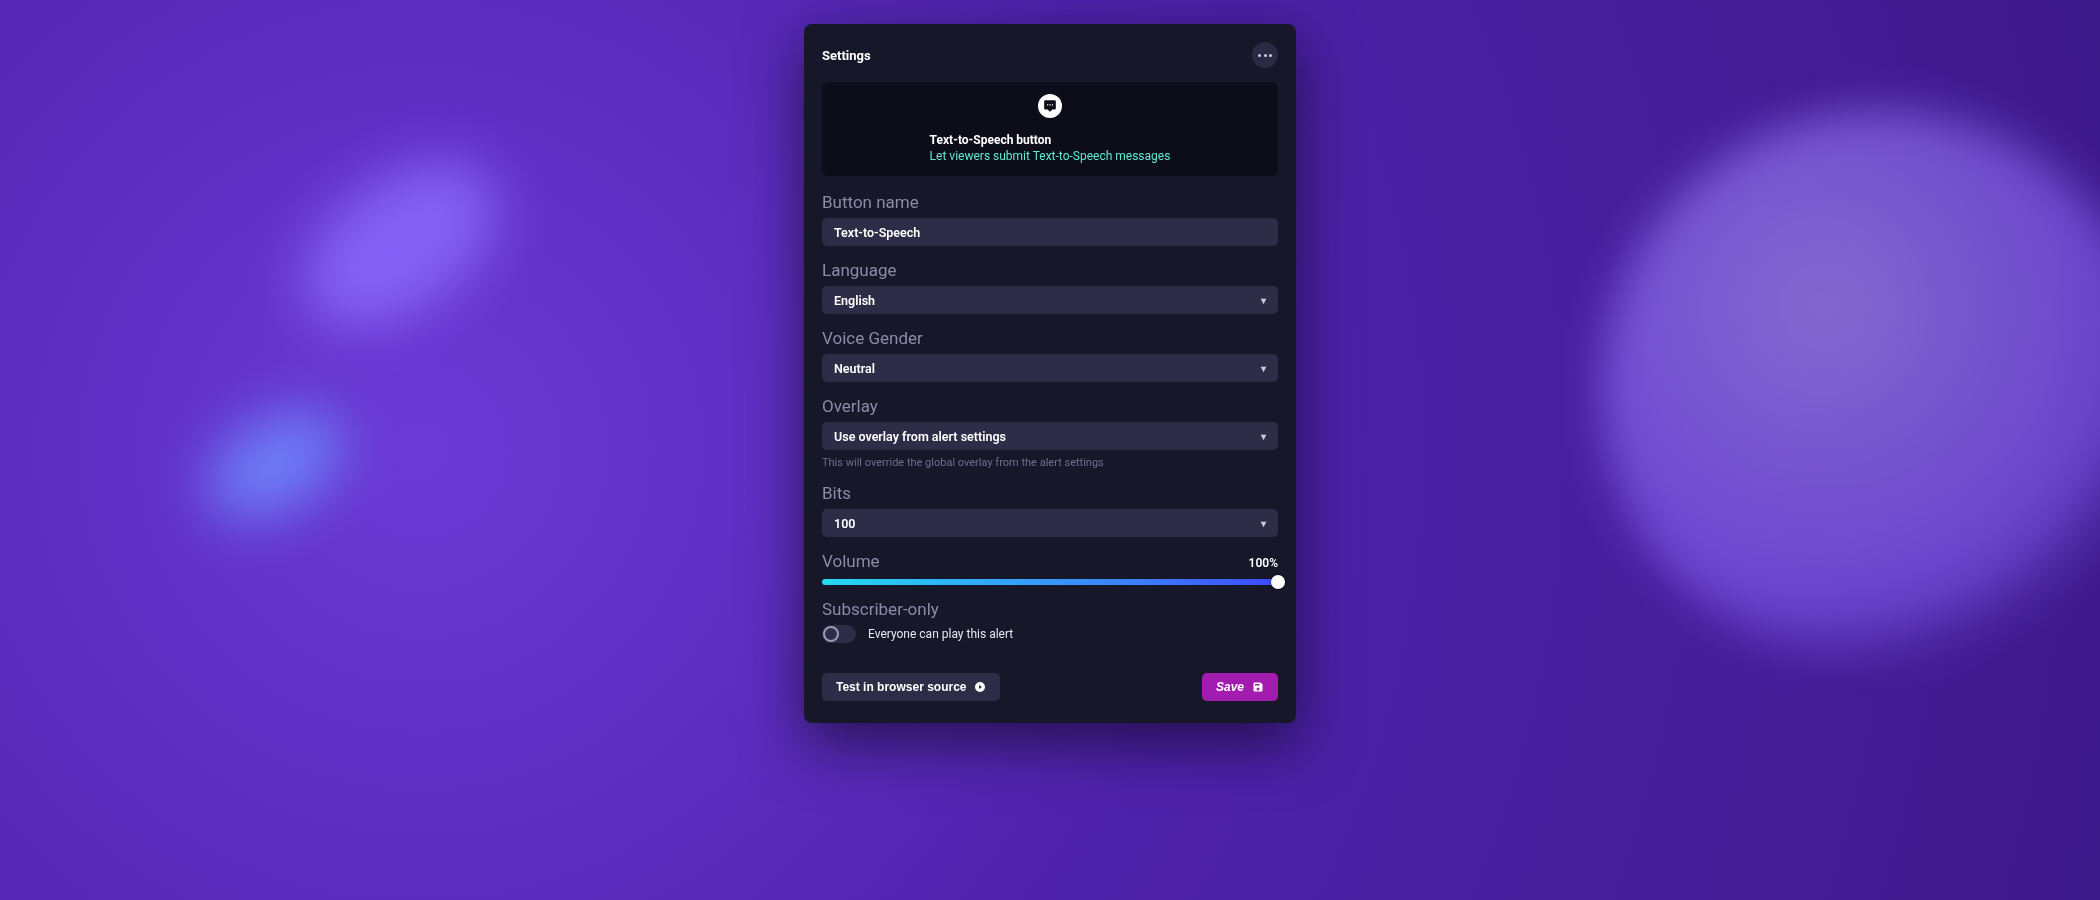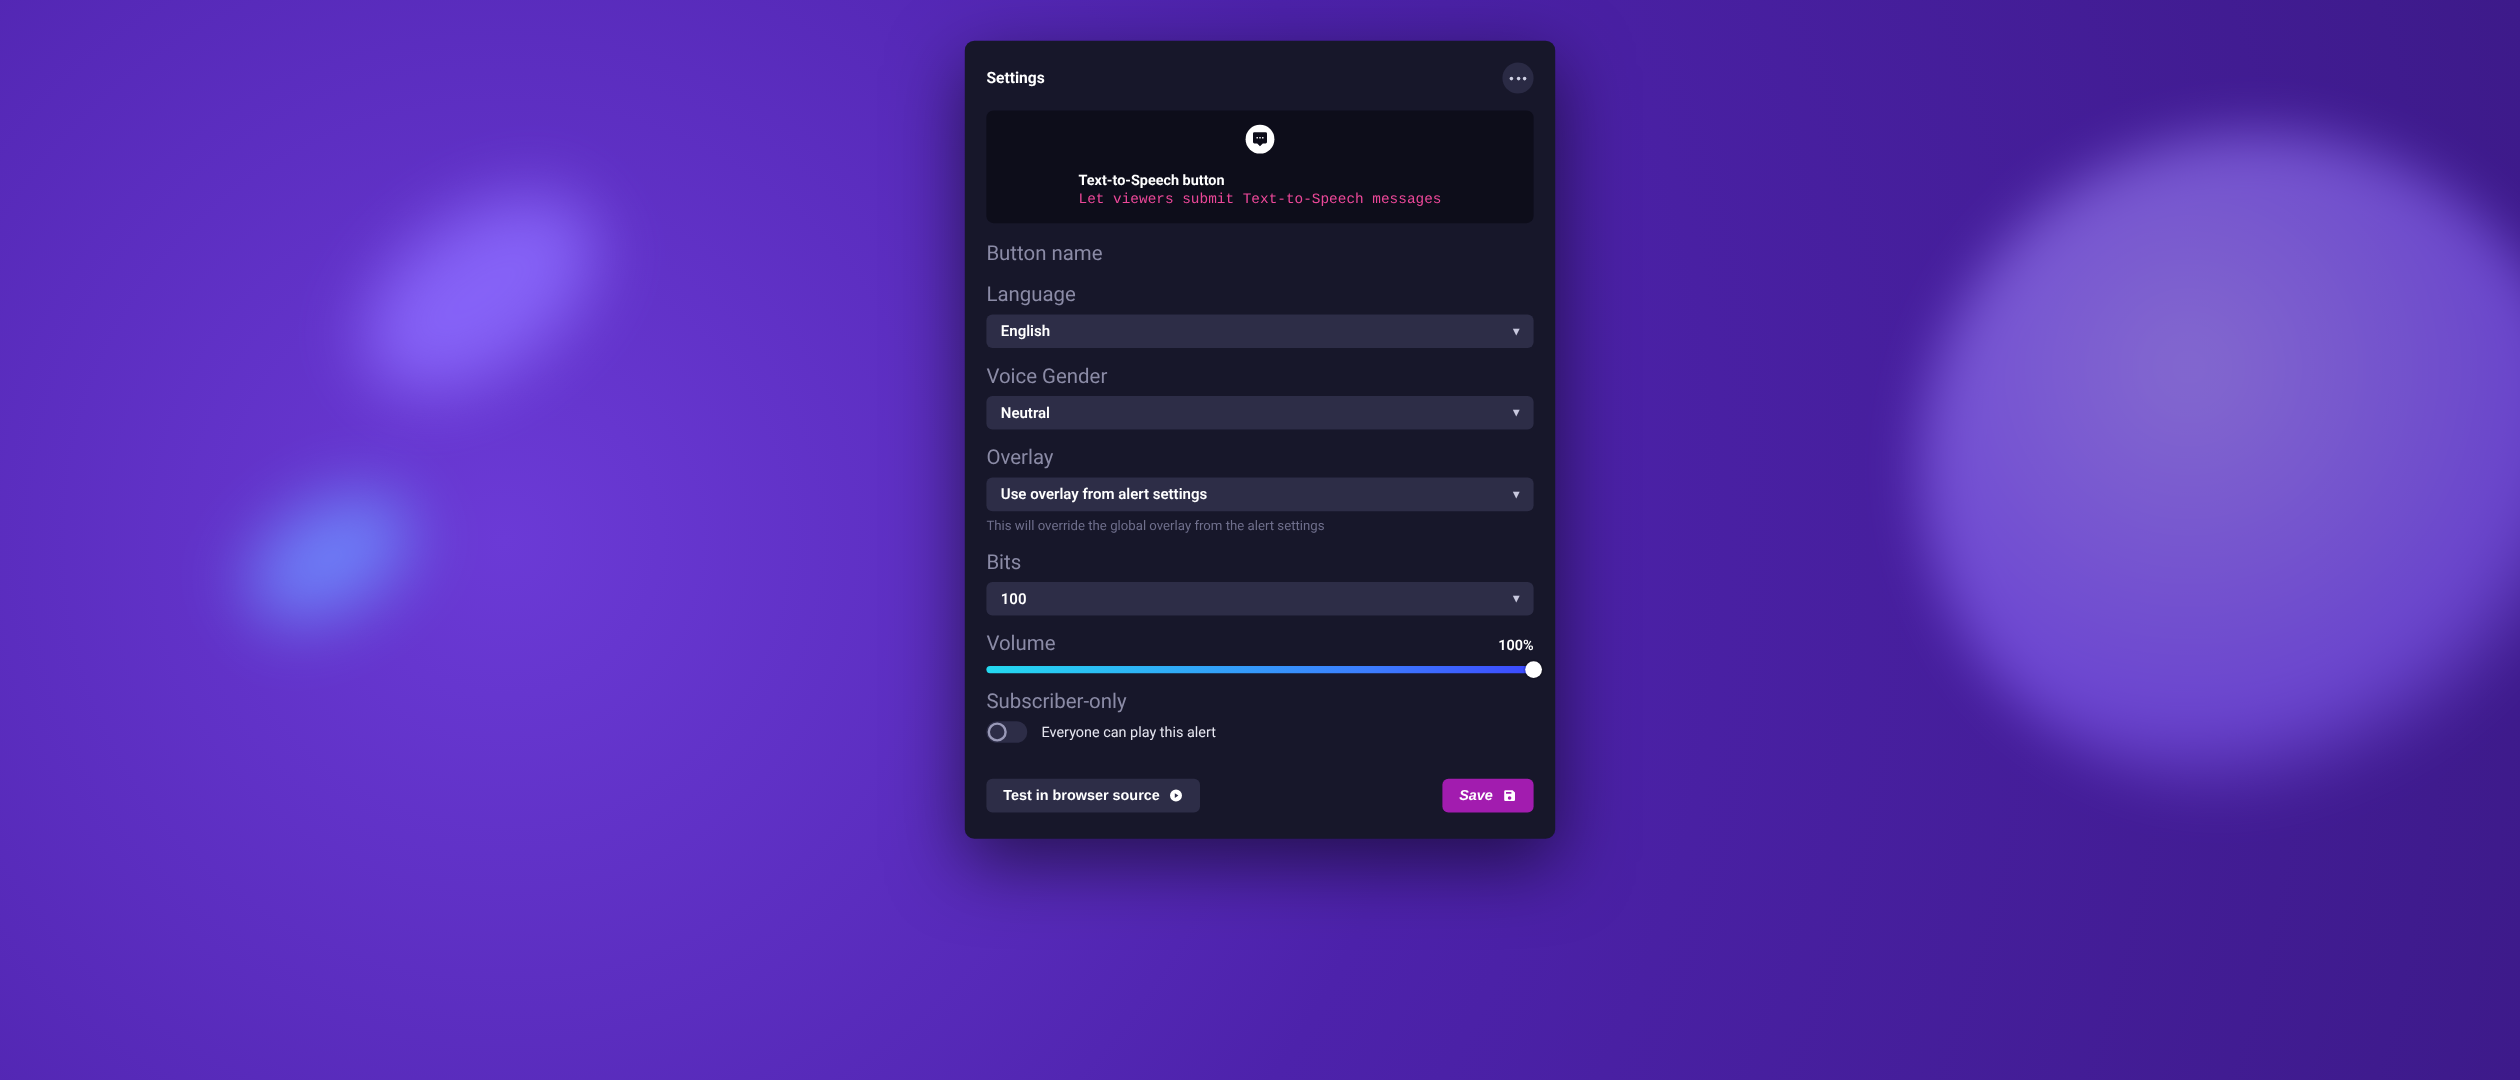--- a/index.html
+++ b/index.html
@@ -13,21 +13,21 @@
   .bg {
     position: absolute; inset: 0; z-index: 0; overflow: hidden;
     background: radial-gradient(circle at 20% 50%, #6b3ad6 0%, #4d22ab 45%, #3d1a8a 100%);
   }
   .blob { position: absolute; border-radius: 50%; filter: blur(28px); opacity: .85; }
   .blob.b1 { width: 220px; height: 130px; left: 290px; top: 180px; background: #8c6bff; transform: rotate(-35deg); }
   .blob.b2 { width: 150px; height: 90px;  left: 200px; top: 420px; background: #6f8cff; transform: rotate(-30deg); }
   .blob.b3 { width: 560px; height: 560px; right: -60px; top: 110px; background: radial-gradient(circle at 40% 35%, #b9a8ff 0%, #8c66ff 60%, rgba(140,102,255,0) 75%); filter: blur(22px); opacity: .55; }
 
   
-  .modal-wrap { position: relative; z-index: 1; display: flex; justify-content: center; padding-top: 34px; }
+  .modal-wrap { position: relative; z-index: 1; display: flex; justify-content: center; padding-top: 24px; }
   .modal {
     width: 492px;
     background: #17172a;
     border-radius: 8px;
     box-shadow: 0 20px 60px rgba(0,0,0,.55);
     padding: 18px 18px 22px;
     color: #e6e6f0;
     font-size: 12px;
   }
 
@@ -45,21 +45,21 @@
   .banner {
     display:flex; gap:14px; align-items:center;
     background:#0d0d1a; border-radius:6px; padding:12px 14px; margin-bottom:16px;flex-direction:column;
   }
   .banner-icon {
     width:24px; height:24px; flex:0 0 24px; border-radius:50%; background:#fff;
     display:flex; align-items:center; justify-content:center;
   }
   .banner-icon svg { width:14px; height:14px; fill:#0d0d1a; }
   .banner-title { font-size:12px; font-weight:700; color:#fff; line-height:1.35; }
-  .banner-sub   { font-size:12px; color:#ec4899; line-height:1.35;font-family:Liberation Mono, monospace; }
+  .banner-sub   { font-size:12px; color:#5eead4; line-height:1.35; }
 
   .field { margin-bottom:14px; }
   .label { font-size:17px; color:#8b8ba6; margin-bottom:6px; display:block; }
   .help  { font-size:11px; color:#6f6f8c; margin-top:6px; }
 
   .input, .select {
     width:100%; height:28px; background:#2d2d47; border:none; border-radius:5px;
     padding:0 12px; color:#fff; font-size:12.5px; font-weight:600;
     display:flex; align-items:center; justify-content:space-between;
     cursor:pointer;
@@ -133,20 +133,21 @@
           </svg>
       </div>
       <div>
         <div class="banner-title">Text-to-Speech button</div>
         <div class="banner-sub">Let viewers submit Text-to-Speech messages</div>
       </div>
     </div>
 
     <div class="field">
       <span class="label">Button name</span>
+      <input class="input" type="text" value="Text-to-Speech" style="">
     </div>
 
     <div class="field">
       <span class="label">Language</span>
       <div class="select">
         <span>English</span>
         <span class="caret">▾</span>
       </div>
     </div>
 

